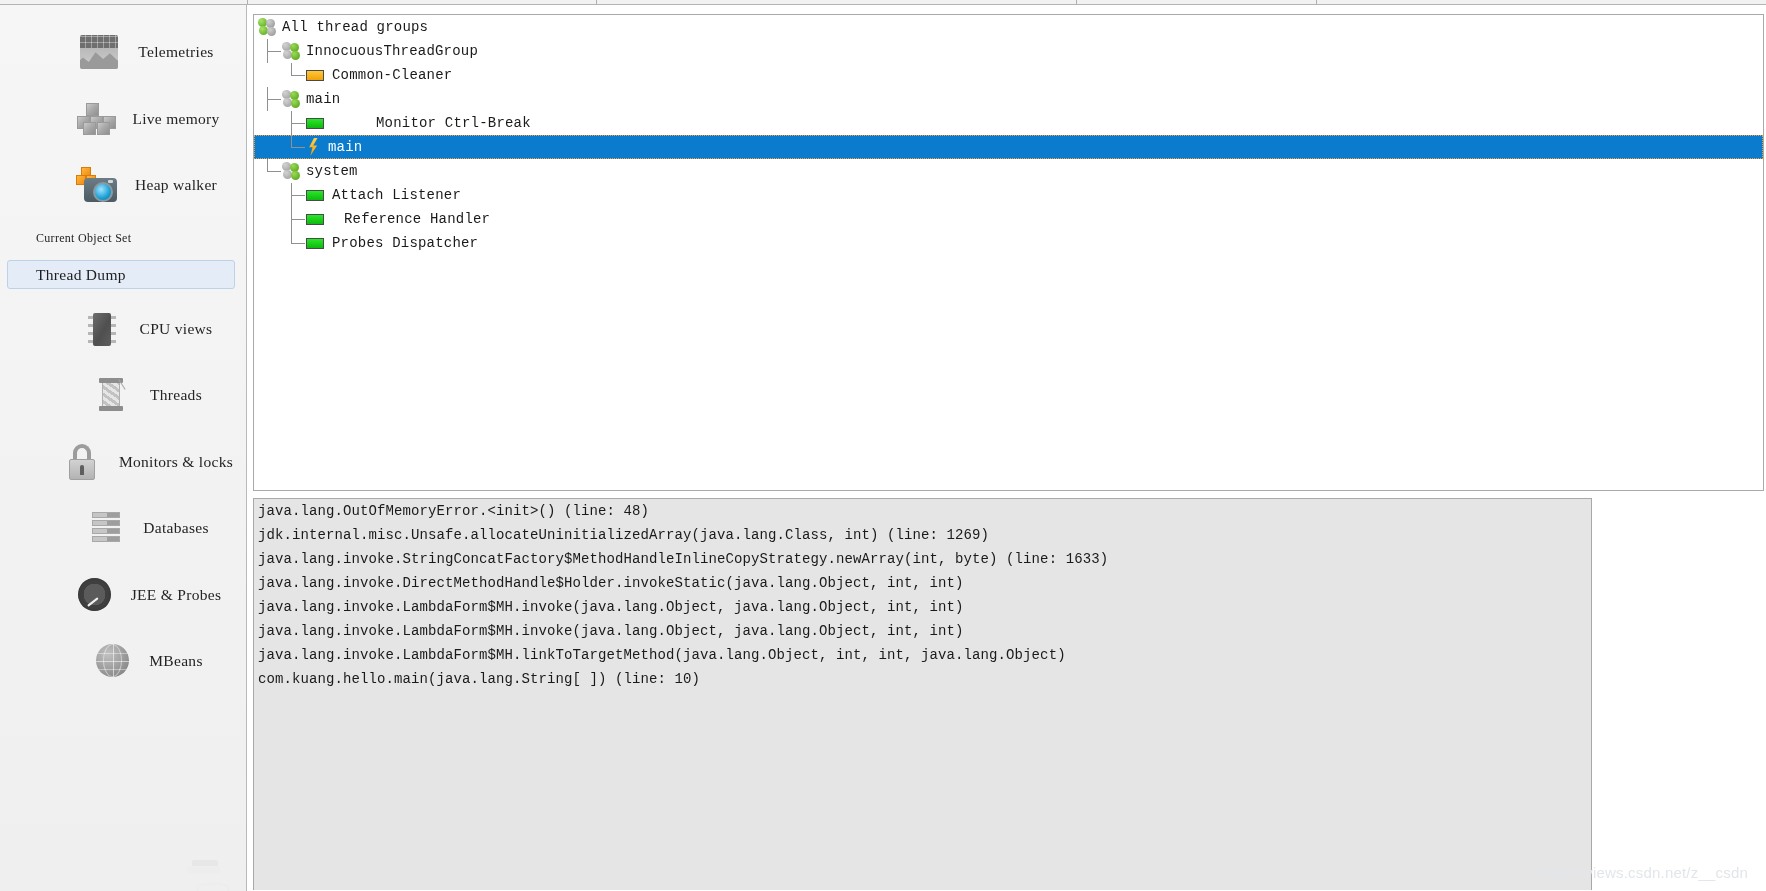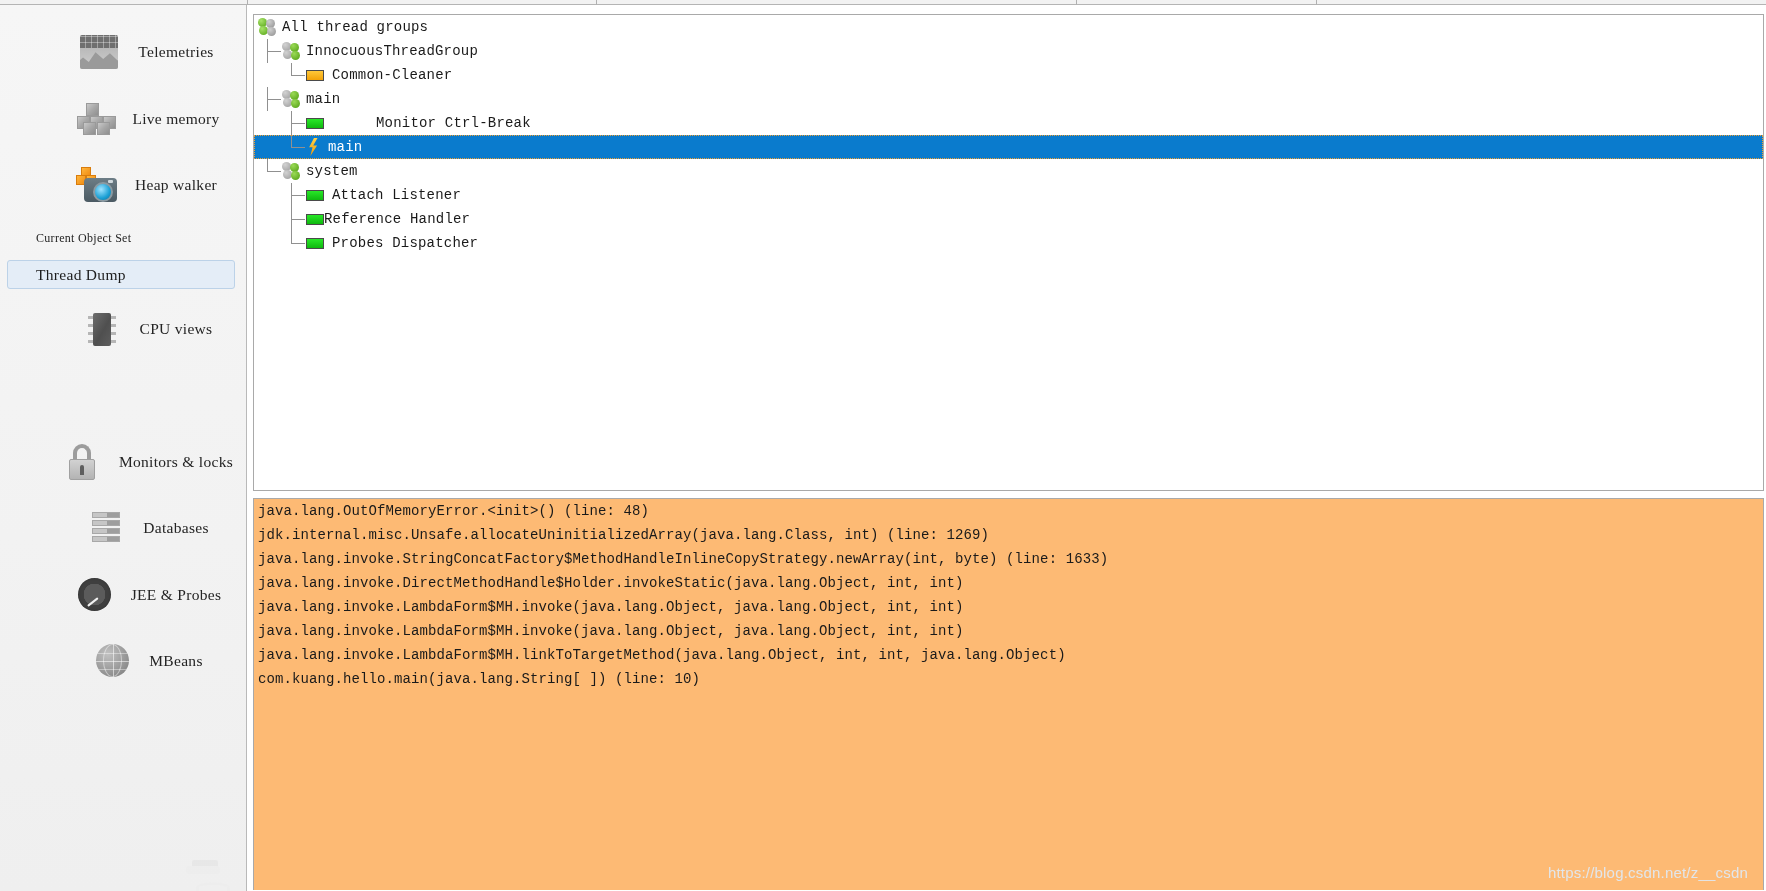--- a/index.html
+++ b/index.html
@@ -351,22 +351,22 @@
     content: ""; position: absolute; left: 1px; top: 0;
     width: 12px; height: 18px;
     background: linear-gradient(to bottom, #ffd24a, #f09a07);
     clip-path: polygon(58% 0, 18% 52%, 46% 52%, 28% 100%, 84% 42%, 52% 42%, 88% 0);
   }
 
   
   #stack-panel {
     position: absolute;
     left: 5px; top: 493px;
-    width: 1511px; height: 392px;
-    background: #fdba74;
+    width: 1339px; height: 392px;
+    background: #e5e5e5;
     border: 1px solid #a9a9a9;
     border-bottom: none;
     overflow: hidden;
   }
   .srow {
     height: 24px;
     display: flex; align-items: center;
     padding-left: 4px;
     white-space: nowrap;
   }
@@ -461,20 +461,31 @@
           <div class="pin pl" style="top:27px"></div>
           <div class="pin pr" style="top:3px"></div>
           <div class="pin pr" style="top:11px"></div>
           <div class="pin pr" style="top:19px"></div>
           <div class="pin pr" style="top:27px"></div>
         </div>
       </div>
       <div class="lbl">CPU views</div>
     </div>
 
+    <div class="side-item" style="top:365px">
+      <div class="ico">
+        <div class="ic-thr">
+          <div class="top"></div>
+            <div class="mid"></div>
+            <div class="bot"></div>
+            <div class="needle"></div>
+        </div>
+      </div>
+      <div class="lbl">Threads</div>
+    </div>
 
     <div class="side-item" style="top:432px">
       <div class="ico">
         <div class="ic-lock">
             <div class="shackle"></div>
             <div class="bodyl"></div>
             <div class="kh"></div>
           </div>
       </div>
       <div class="lbl">Monitors &amp; locks</div>
@@ -608,21 +619,21 @@
             <div class="chip green"></div>
             <div class="txt" style="margin-left: 8px;">Attach Listener</div>
           </div>
           <div class="trow">
             <div class="guides">
               <div class="gv" style="left: 37px; top: 0px; height: 24px;"></div>
               <div class="gh" style="left: 37px; top: 12px; width: 14px;"></div>
             </div>
             <div style="width: 52px; flex: 0 0 auto;"></div>
             <div class="chip green"></div>
-            <div class="txt" style="margin-left: 0; text-align: right;">Reference Handler</div>
+            <div class="txt" style="margin-left: 20px; text-align: right;">Reference Handler</div>
           </div>
           <div class="trow">
             <div class="guides">
               <div class="gv" style="left: 37px; top: 0px; height: 12px;"></div>
               <div class="gh" style="left: 37px; top: 12px; width: 14px;"></div>
             </div>
             <div style="width: 52px; flex: 0 0 auto;"></div>
             <div class="chip green"></div>
             <div class="txt" style="margin-left: 8px;">Probes Dispatcher</div>
           </div>
@@ -652,15 +663,15 @@
           </div>
           <div class="srow">
             <div class="txt">java.lang.invoke.LambdaForm$MH.linkToTargetMethod(java.lang.Object, int, int, java.lang.Object)</div>
           </div>
           <div class="srow">
             <div class="txt">com.kuang.hello.main(java.lang.String[ ]) (line: 10)</div>
           </div>
         </div>
     </div>
 
-    <div id="watermark">https://blog.csdn.net/z__csdn</div>
+    <div id="watermark">https://views.csdn.net/z__csdn</div>
   </div>
 </div>
 
 </body></html>

